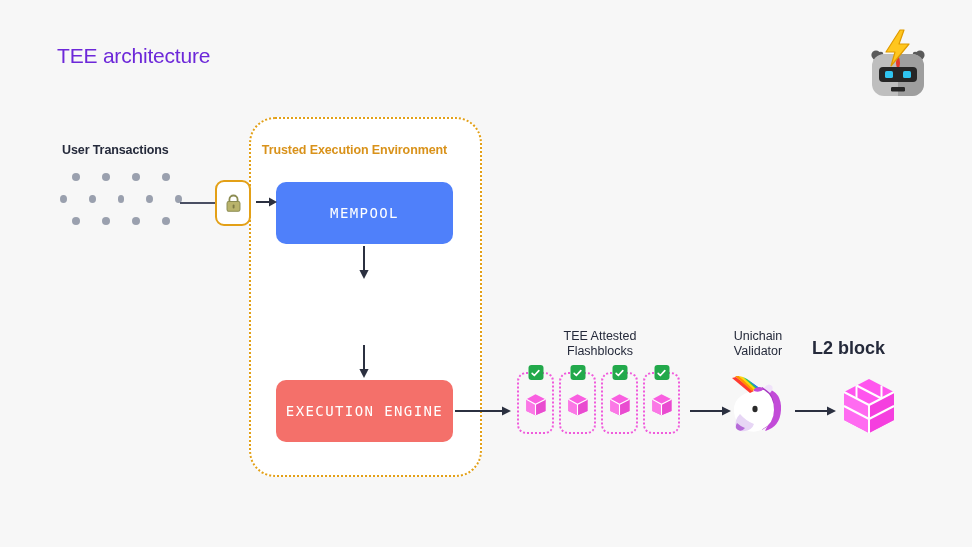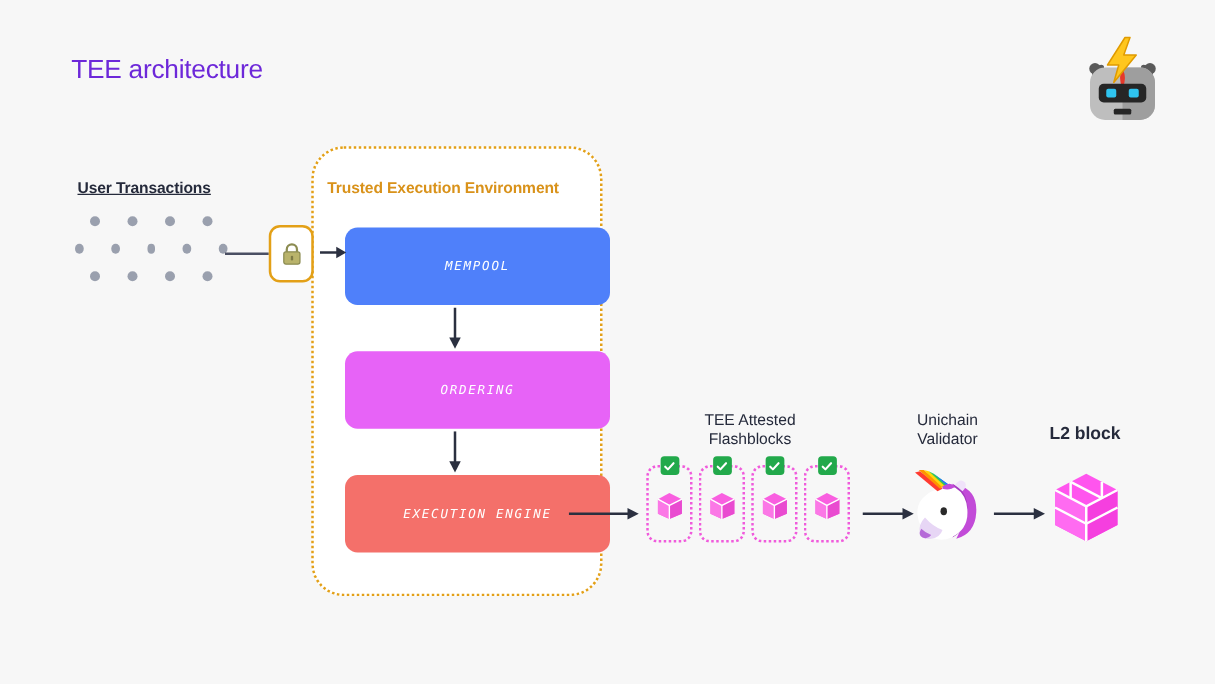--- a/index.html
+++ b/index.html
@@ -20,21 +20,20 @@
   #brand-logo {
     position: absolute; left: 862px; top: 28px;
     width: 72px; height: 72px;
   }
 
   
   #user-tx-label {
     position: absolute; left: 62px; top: 143px;
     font-size: 12.5px; font-weight: bold; color: #252A3B;
     letter-spacing: -0.1px;
-    text-decoration: underline;
   }
   #tx-dots {
     position: absolute; left: 60px; top: 166px;
     width: 122px; height: 68px;
   }
   .dot-row { display: flex; justify-content: center; gap: 22px; height: 22px; align-items: center; }
   .dot { width: 8px; height: 8px; border-radius: 50%; background: #9AA0AE; }
 
   #tx-line {
     position: absolute; left: 180px; top: 202px;
@@ -68,27 +67,26 @@
   }
   #tee-title {
     position: absolute; left: 238px; top: 143px;
     width: 233px; text-align: center;
     font-size: 12.5px; font-weight: bold; color: #D9921A;
     letter-spacing: -0.1px; z-index: 4;
   }
 
   .stage-box {
     position: absolute; left: 276px;
-    width: 212px; height: 62px;
+    width: 177px; height: 62px;
     border-radius: 10px;
     display: flex; align-items: center; justify-content: center;
     font-family: "DejaVu Sans Mono", monospace;
-    font-size: 10px; color: #FFFFFF; letter-spacing: 1.4px;
+    font-size: 14px; color: #FFFFFF; letter-spacing: 1.4px;
     z-index: 4;
-    font-style: italic;
   }
   #box-mempool  { top: 182px; background: #4F80FA; }
   #box-ordering { top: 281px; background: #E763F7; }
   #box-exec     { top: 380px; background: #F4706A; }
 
   .v-arrow { position: absolute; left: 358px; width: 12px; height: 34px; z-index: 4; }
   #arrow-mempool-ordering { top: 246px; }
   #arrow-ordering-exec    { top: 345px; }
 
   #arrow-exec-flash {
@@ -136,22 +134,22 @@
     width: 62px; height: 58px;
   }
   #arrow-validator-l2 {
     position: absolute; left: 795px; top: 405px;
     width: 42px; height: 12px;
   }
 
   
   #l2-label {
     position: absolute; left: 812px; top: 338px;
-    width: 112px; text-align: center;
-    font-size: 14px; font-weight: bold; color: #252A3B;
+    width: 112px; 
+    font-size: 18px; font-weight: bold; color: #252A3B;
   }
   #l2-cube { position: absolute; left: 838px; top: 374px; width: 62px; height: 62px; }
 </style>
 </head>
 <body>
 
 <div id="canvas">
 
   <div id="page-title">TEE architecture</div>
 
@@ -217,21 +215,20 @@
 
   <div id="tee-box"></div>
   <div id="tee-title">Trusted Execution Environment</div>
 
   <div class="stage-box" id="box-mempool">MEMPOOL</div>
   <svg class="v-arrow" id="arrow-mempool-ordering" viewBox="0 0 12 34">
     <line x1="6" y1="0" x2="6" y2="25" stroke="#2B3040" stroke-width="2"></line>
     <polygon points="1.4,24 10.6,24 6,33" fill="#2B3040"></polygon>
   </svg>
 
-  <div class="stage-box" id="box-ordering">ORDERING</div>
   <svg class="v-arrow" id="arrow-ordering-exec" viewBox="0 0 12 34">
     <line x1="6" y1="0" x2="6" y2="25" stroke="#2B3040" stroke-width="2"></line>
     <polygon points="1.4,24 10.6,24 6,33" fill="#2B3040"></polygon>
   </svg>
 
   <div class="stage-box" id="box-exec">EXECUTION ENGINE</div>
   <svg id="arrow-exec-flash" viewBox="0 0 57 12">
     <line x1="0" y1="6" x2="48" y2="6" stroke="#2B3040" stroke-width="2"></line>
     <polygon points="47,1.4 56,6 47,10.6" fill="#2B3040"></polygon>
   </svg>

